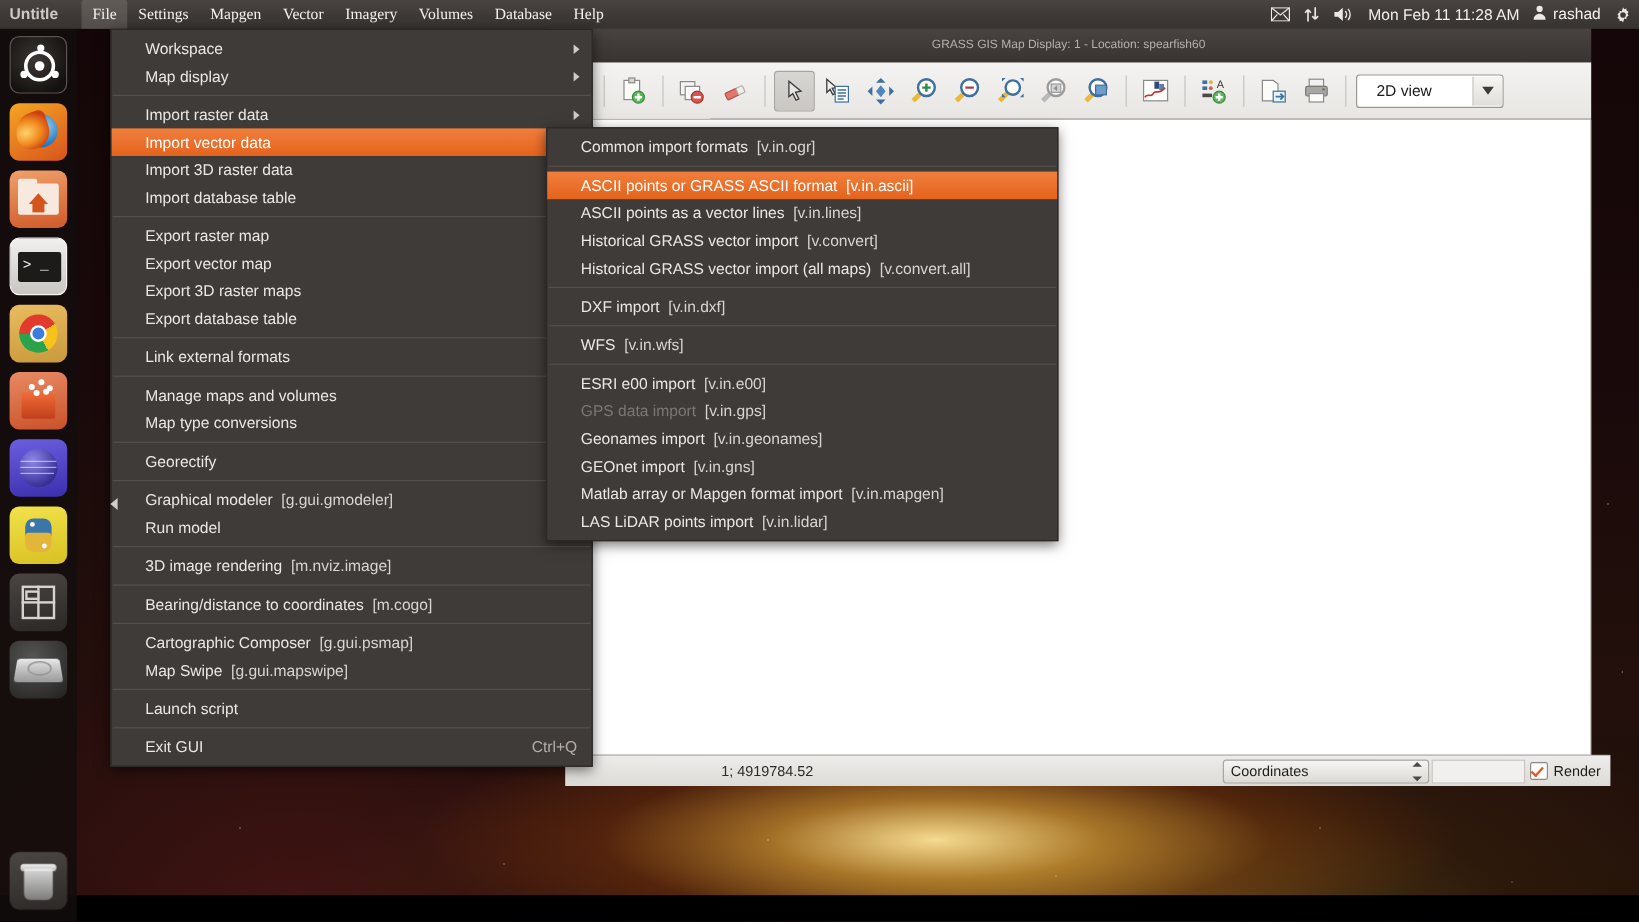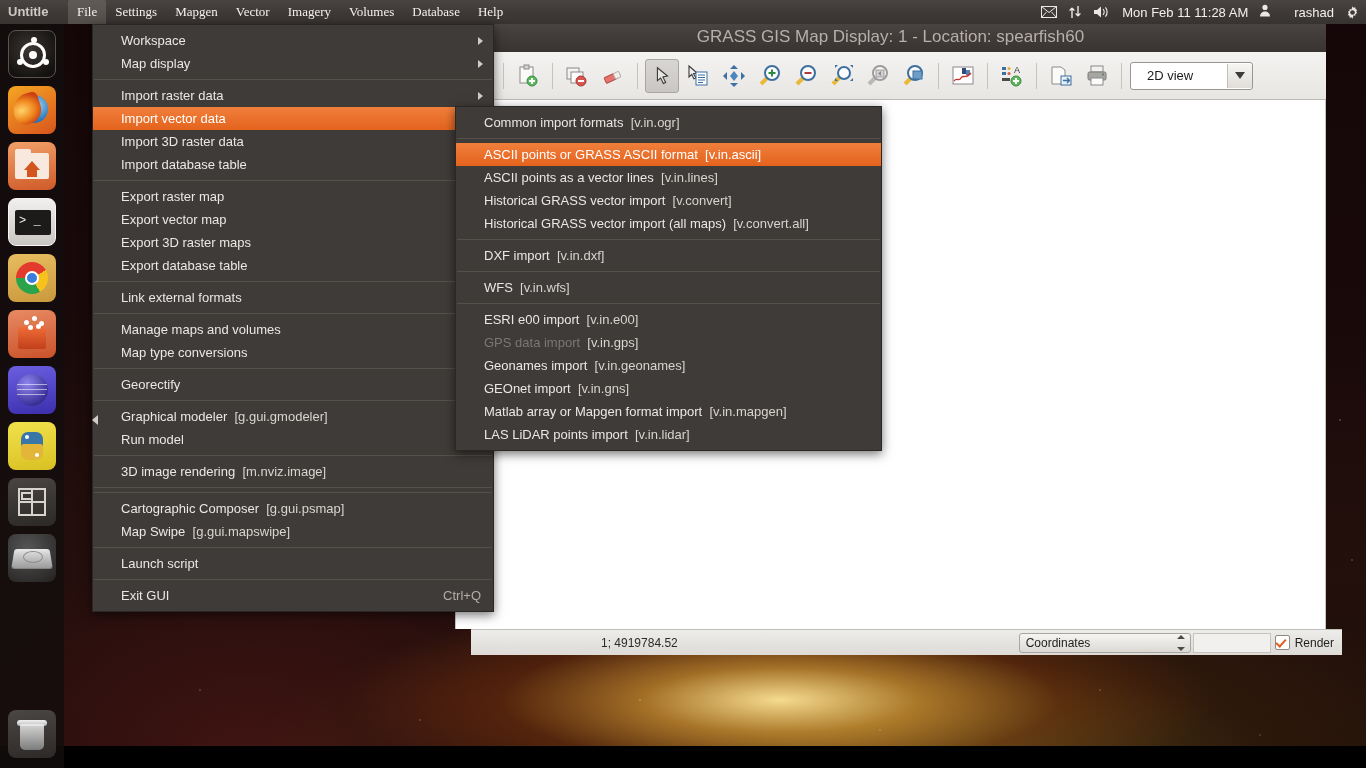--- a/index.html
+++ b/index.html
@@ -70,21 +70,21 @@
     background: linear-gradient(180deg, #5e5854 0%, #565insufficient 100%);
     background: linear-gradient(180deg, #615b57 0%, #544e4a 100%);
     border-radius: 2px 2px 0 0;
   }
   #indicators {
     position:absolute; right: 6px; top:0; height:24px; display:flex; align-items:center; gap:11px;
     font-size:13px; color:#f2efee;
   }
   #indicators .ico { display:flex; align-items:center; }
   #indicators .clock { white-space:nowrap; }
-  #indicators .user { display:flex; align-items:center; gap:23px; }
+  #indicators .user { display:flex; gap:5px; }
 
   
   #launcher {
     position:absolute; left:0; top:24px; width:64px; height:744px;
     background: rgba(20,14,14,0.82);
     z-index: 55;
   }
   .launcher-icon {
     position:absolute; left:8px; width:48px; height:48px; border-radius:8px;
     box-sizing:border-box; overflow:hidden;
@@ -158,21 +158,21 @@
     background: linear-gradient(180deg,#f1f1f1,#b9b9b9);}
 
   
   #grasswin {
     position:absolute; left:455px; top:22px; width:871px; height:633px;
     z-index: 20;
   }
   #grass-titlebar{
     position:absolute; left:0; top:0; width:871px; height:30px;
     background: linear-gradient(180deg,#4a4542 0%, #403b38 55%, #383431 100%);
-    color:#b6b0ac; font-size:17px;
+    color:#b6b0ac; font-size:10px;
     display:flex; align-items:center; justify-content:center;
   }
   #grass-toolbar{
     position:absolute; left:0; top:30px; width:871px; height:48px;
     background: linear-gradient(180deg,#f4f3f1 0%, #e8e6e3 100%);
     border-bottom:1px solid #bdbab6;
     display:flex; align-items:center; padding-left:6px; box-sizing:border-box;
   }
   .tbbtn{ width:34px; height:34px; margin:0 1px; position:relative; border-radius:3px; }
   .tbbtn.pressed{ background: linear-gradient(180deg,#d8d6d3,#c9c6c3); border:1px solid #a9a6a2; box-sizing:border-box;}
@@ -621,20 +621,21 @@
         <div class="row"><span>Manage maps and volumes</span><span class="arrow"></span></div>
         <div class="row"><span>Map type conversions</span><span class="arrow"></span></div>
         <div class="sep"></div>
         <div class="row"><span>Georectify</span></div>
         <div class="sep"></div>
         <div class="row"><span>Graphical modeler</span><span class="cmd">&nbsp;&nbsp;[g.gui.gmodeler]</span></div>
         <div class="row"><span>Run model</span></div>
         <div class="sep"></div>
         <div class="row"><span>3D image rendering</span><span class="cmd">&nbsp;&nbsp;[m.nviz.image]</span></div>
         <div class="sep"></div>
+        <div class="row"><span>Bearing/distance to coordinates</span><span class="cmd">&nbsp;&nbsp;[m.cogo]</span></div>
         <div class="sep"></div>
         <div class="row"><span>Cartographic Composer</span><span class="cmd">&nbsp;&nbsp;[g.gui.psmap]</span></div>
         <div class="row"><span>Map Swipe</span><span class="cmd">&nbsp;&nbsp;[g.gui.mapswipe]</span></div>
         <div class="sep"></div>
         <div class="row"><span>Launch script</span></div>
         <div class="sep"></div>
         <div class="row"><span>Exit GUI</span><span class="acc">Ctrl+Q</span></div>
       </div>
   </div>
 

